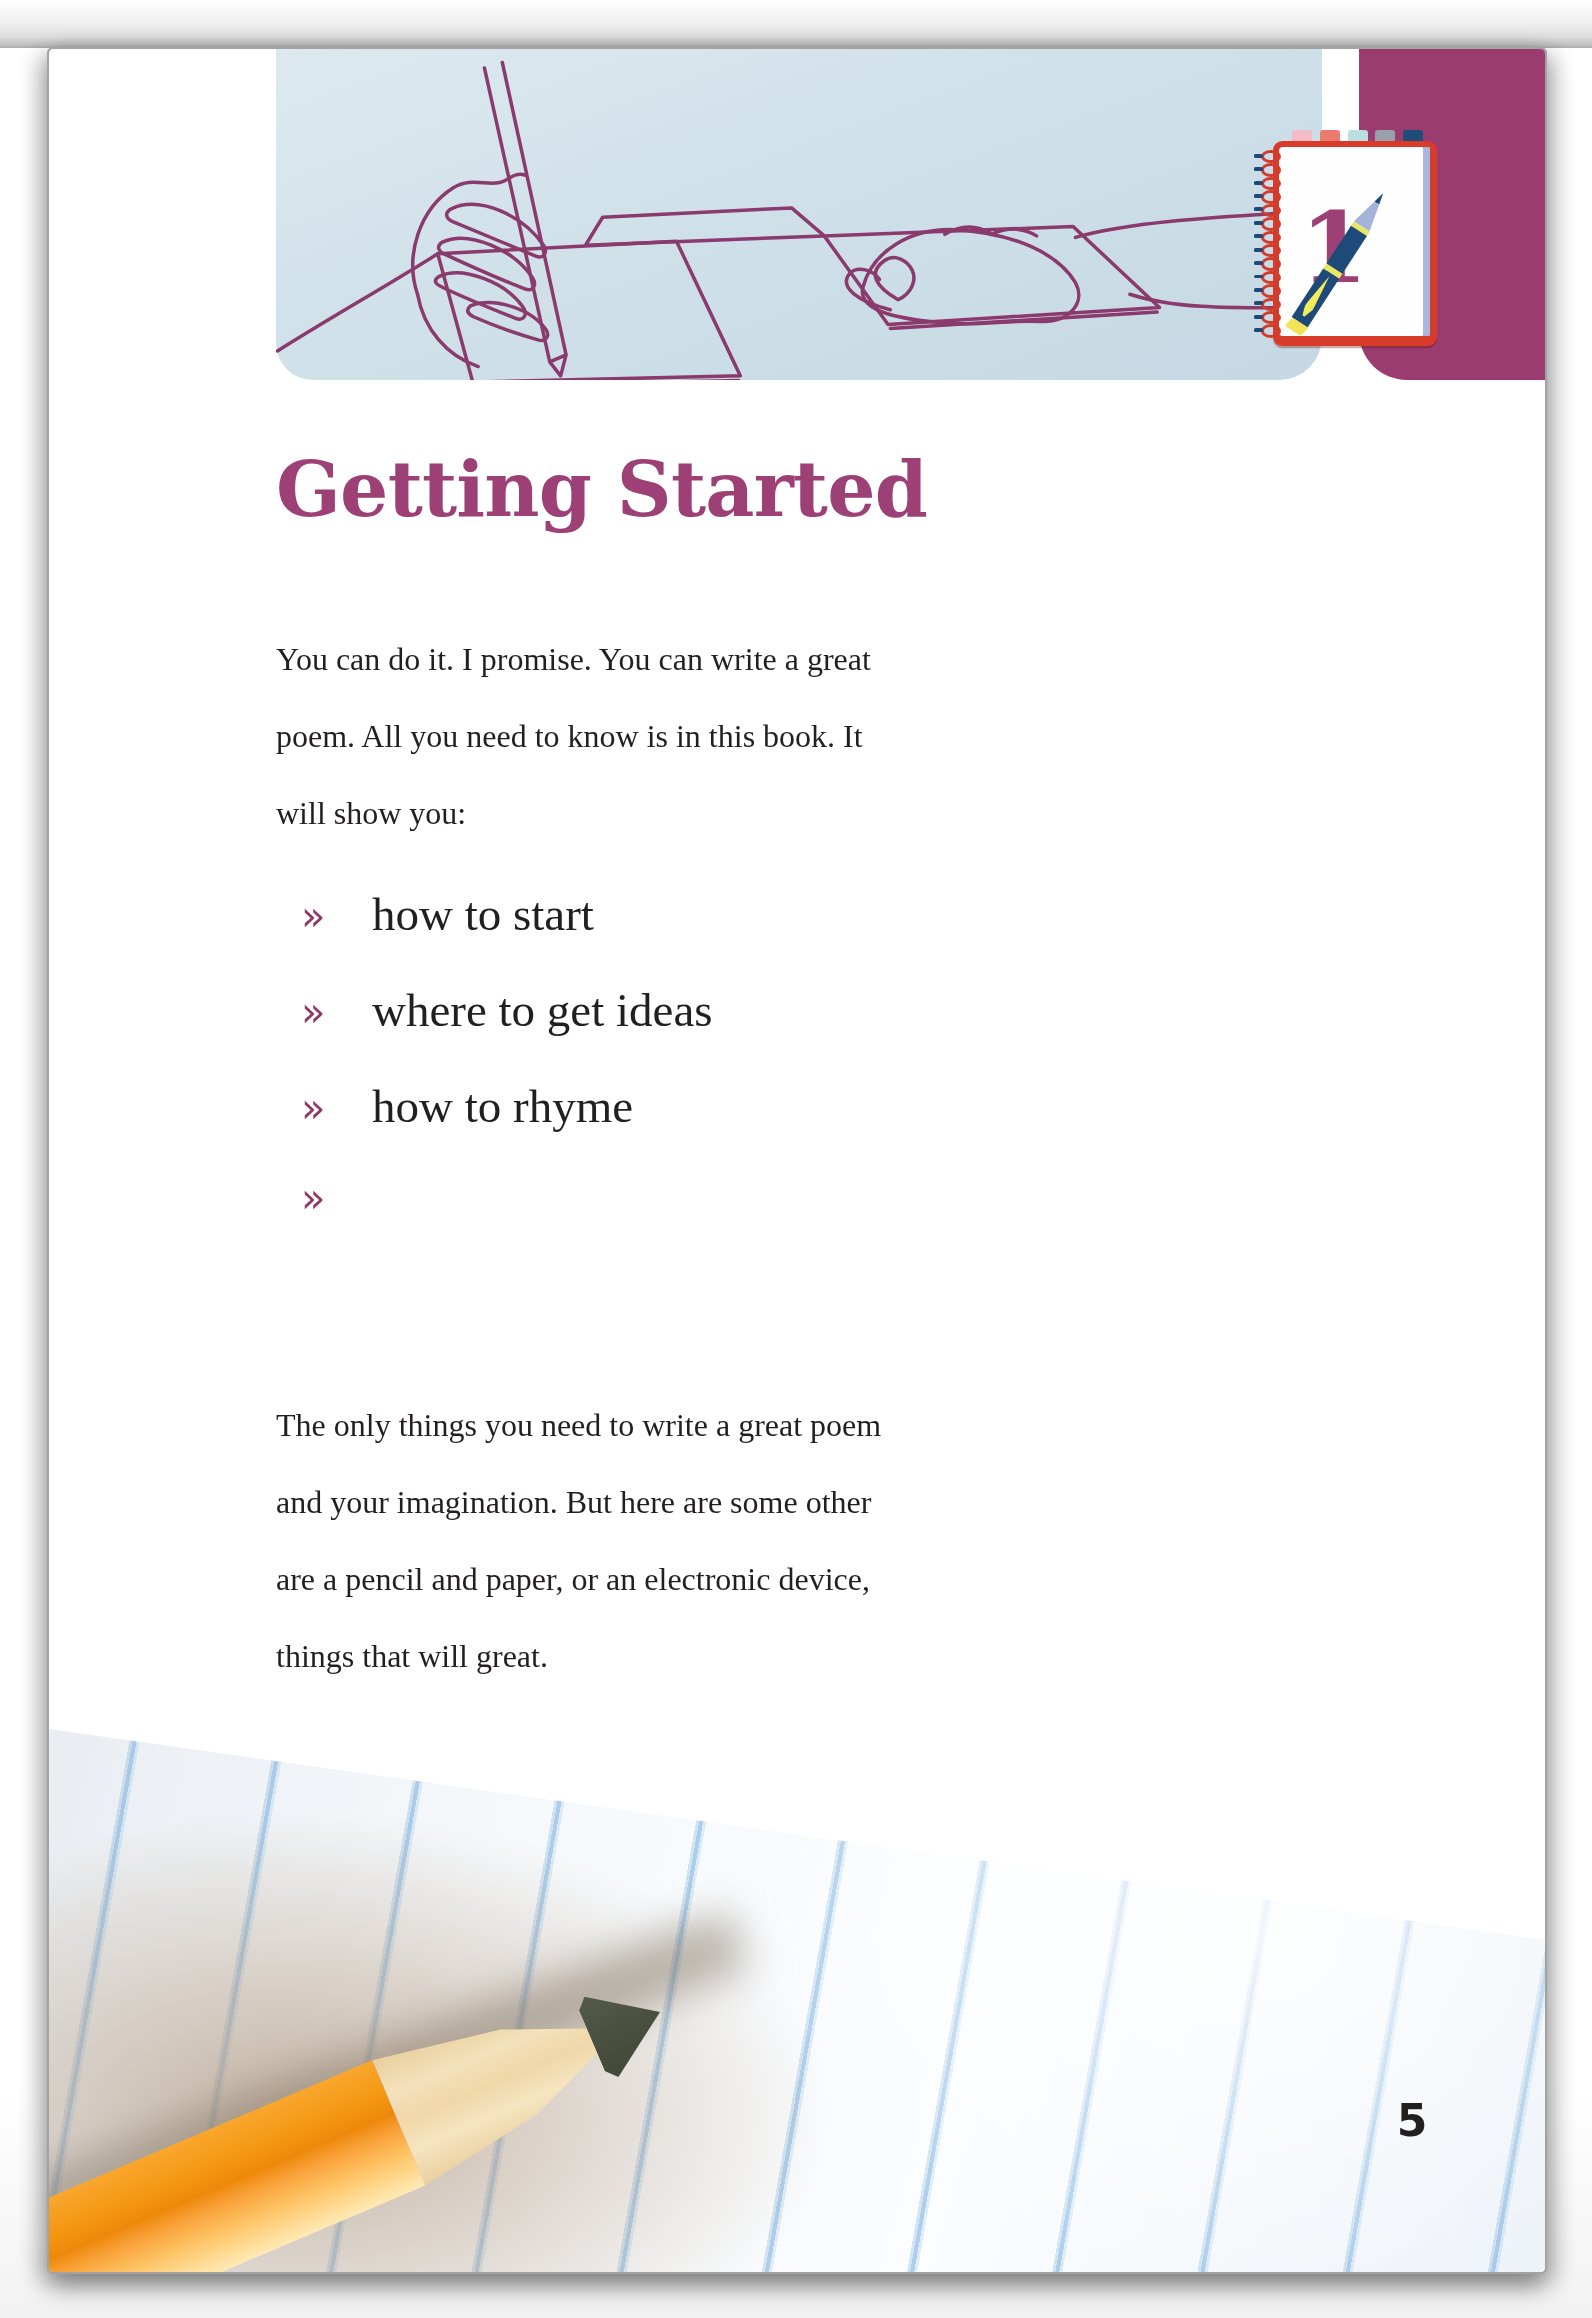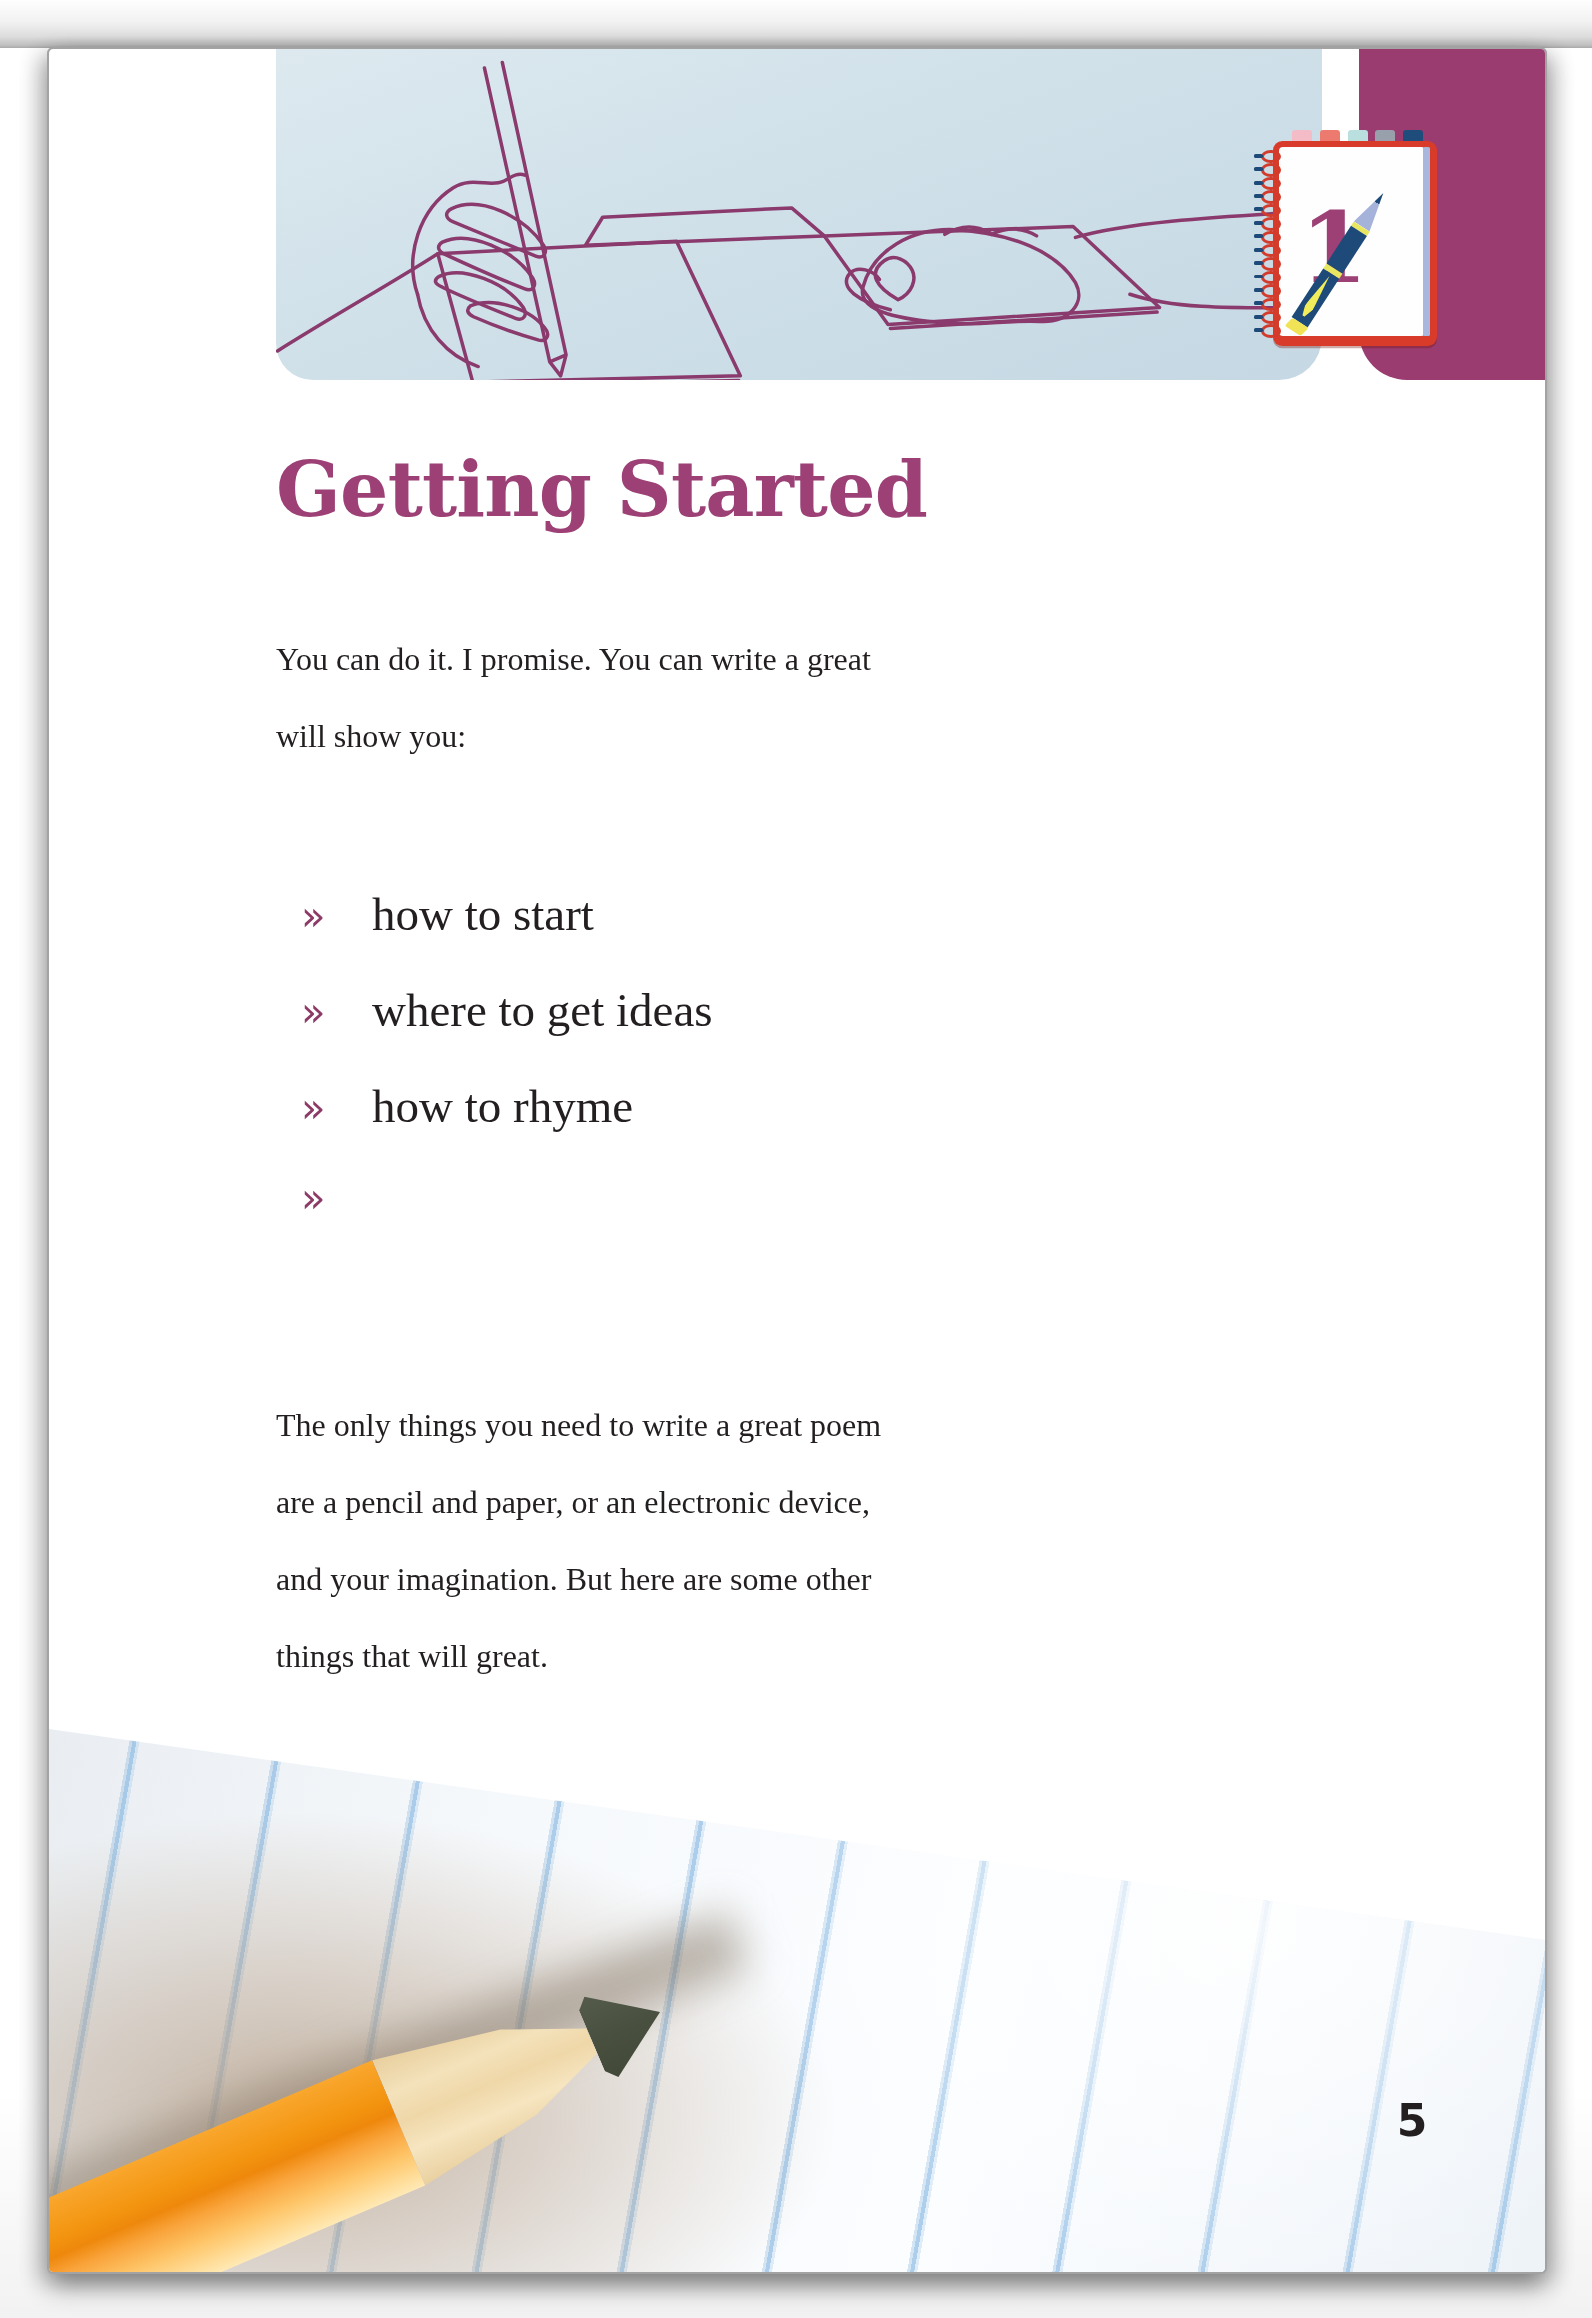--- a/index.html
+++ b/index.html
@@ -189,20 +189,21 @@
         <div class="ring"></div>
           <div class="bar2"></div>
           <div class="cap"></div>
       </div>
     </div>
 
     <div class="title">Getting Started</div>
 
     <div class="para para-intro">
       <div>You can do it. I promise. You can write a great</div>
+      <div>poem. All you need to know is in this book. It</div>
       <div>will show you:</div>
     </div>
 
     <div class="bullets">
       <div class="bullet">
         <span class="mark">»</span>
         <span class="lbl">how to start</span>
       </div>
       <div class="bullet">
         <span class="mark">»</span>
@@ -213,22 +214,22 @@
         <span class="lbl">how to rhyme</span>
       </div>
       <div class="bullet">
         <span class="mark">»</span>
       </div>
     </div>
 
 
     <div class="para para-body">
       <div>The only things you need to write a great poem</div>
+      <div>and your imagination. But here are some other</div>
       <div>are a pencil and paper, or an electronic device,</div>
-      <div>and your imagination. But here are some other</div>
       <div>things that will great.</div>
     </div>
 
     <div class="photo">
       <div class="photo-lines"></div>
       <div class="photo-topblur"></div>
       <div class="photo-warm"></div>
       <div class="photo-bright"></div>
       <div class="pencil-shadow"></div>
       <div class="pencil">

